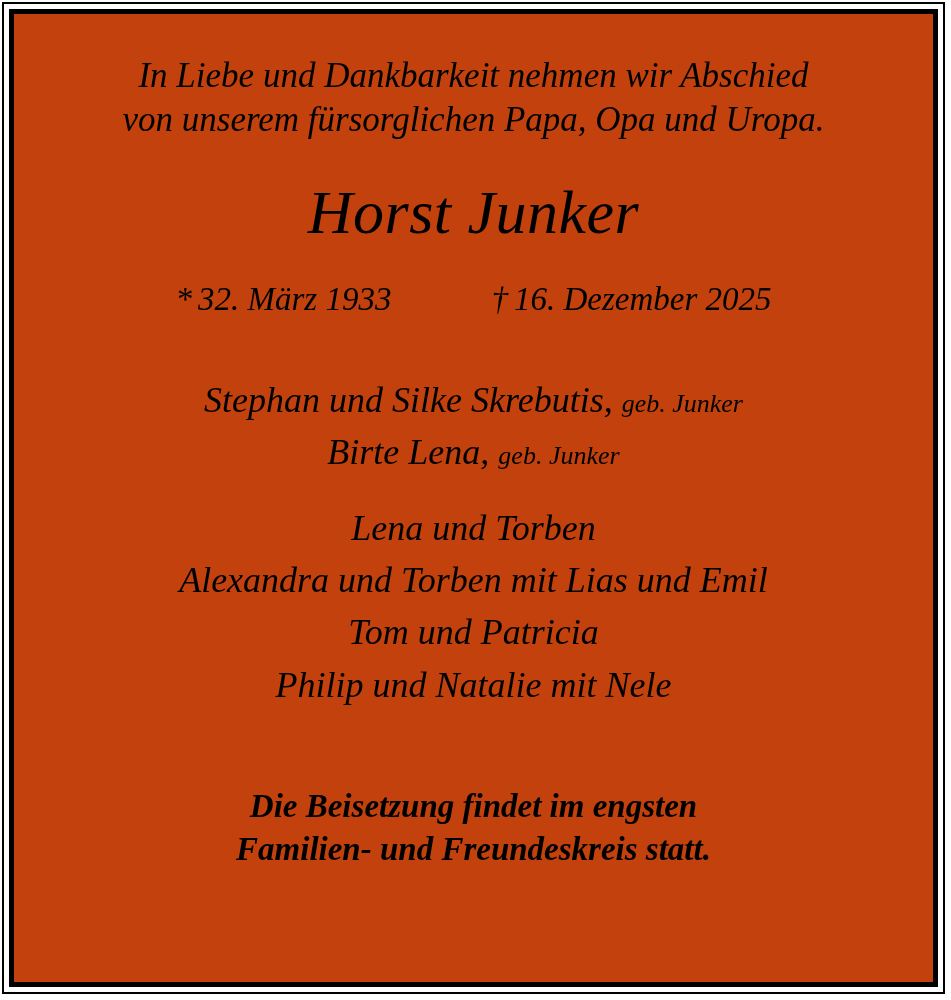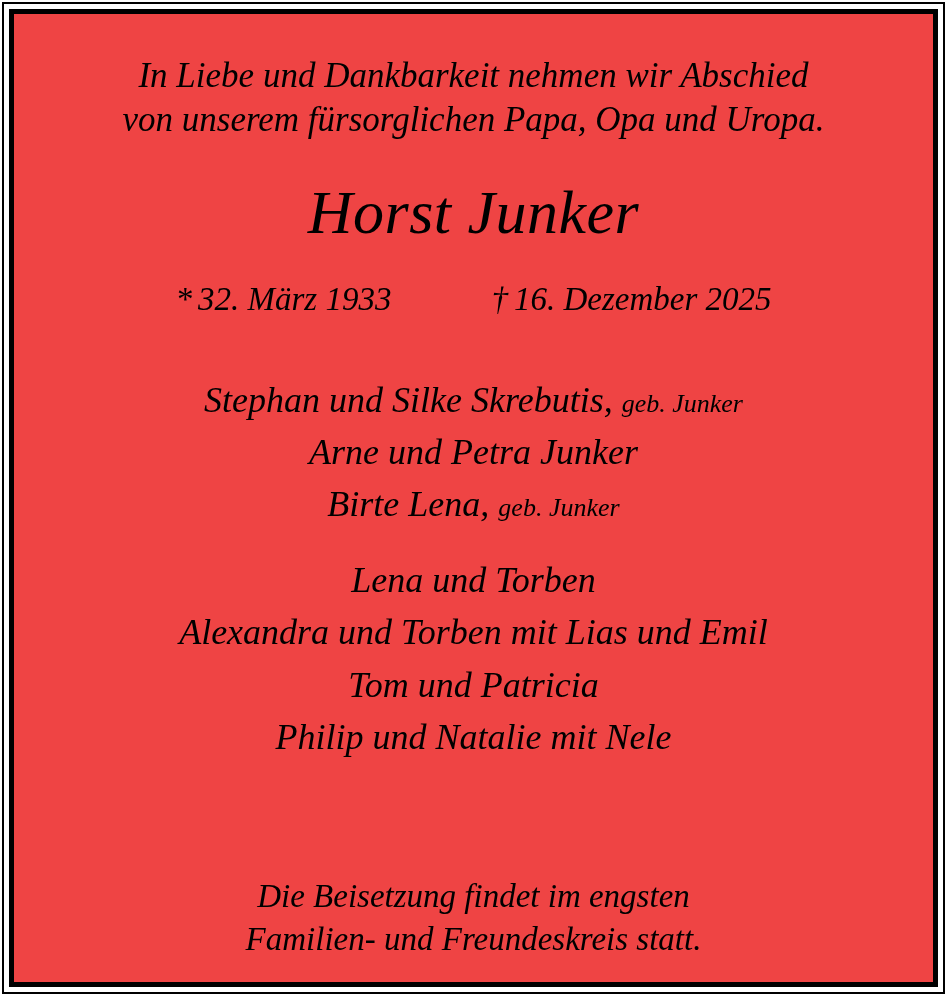--- a/index.html
+++ b/index.html
@@ -28,21 +28,21 @@
     background: #ffffff;
   }
   .notice-inner {
     position: absolute;
     left: 5px;
     top: 5px;
     right: 5px;
     bottom: 5px;
     border: 5px solid #000000;
     box-sizing: border-box;
-    background: #ef4444;
+    background: #c2410c;
   }
 
   .notice-body {
     position: absolute;
     left: 0;
     top: 0;
     right: 0;
     bottom: 0;
     padding: 26px 30px 20px 30px;
     box-sizing: border-box;
@@ -98,21 +98,21 @@
   .family-block .line {
     font-size: 36px;
     line-height: 1.45;
   }
   .geb {
     font-size: 26px;
     font-style: italic;
   }
 
   
-  .closing { margin-top: 112px; }
+  .closing { margin-top: 74px; font-weight: bold; }
   .closing .line {
     font-size: 33px;
     line-height: 1.30;
   }
 </style>
 </head>
 <body>
 
 <div class="notice-outer">
   <div class="notice-inner">
@@ -128,21 +128,20 @@
       </div>
 
       <div class="dates">
         <span class="date-item"><span class="sym">*</span><span>32. März 1933</span></span>
         <span class="date-gap"></span>
         <span class="date-item"><span class="sym">†</span><span>16. Dezember 2025</span></span>
       </div>
 
       <div class="family-block">
         <span class="line"><span>Stephan und Silke Skrebutis,</span> <span class="geb">geb. Junker</span></span>
-        <span class="line"><span>Arne und Petra Junker</span></span>
         <span class="line"><span>Birte Lena,</span> <span class="geb">geb. Junker</span></span>
       </div>
 
       <div class="family-block second">
         <span class="line">Lena und Torben</span>
         <span class="line">Alexandra und Torben mit Lias und Emil</span>
         <span class="line">Tom und Patricia</span>
         <span class="line">Philip und Natalie mit Nele</span>
       </div>
 

